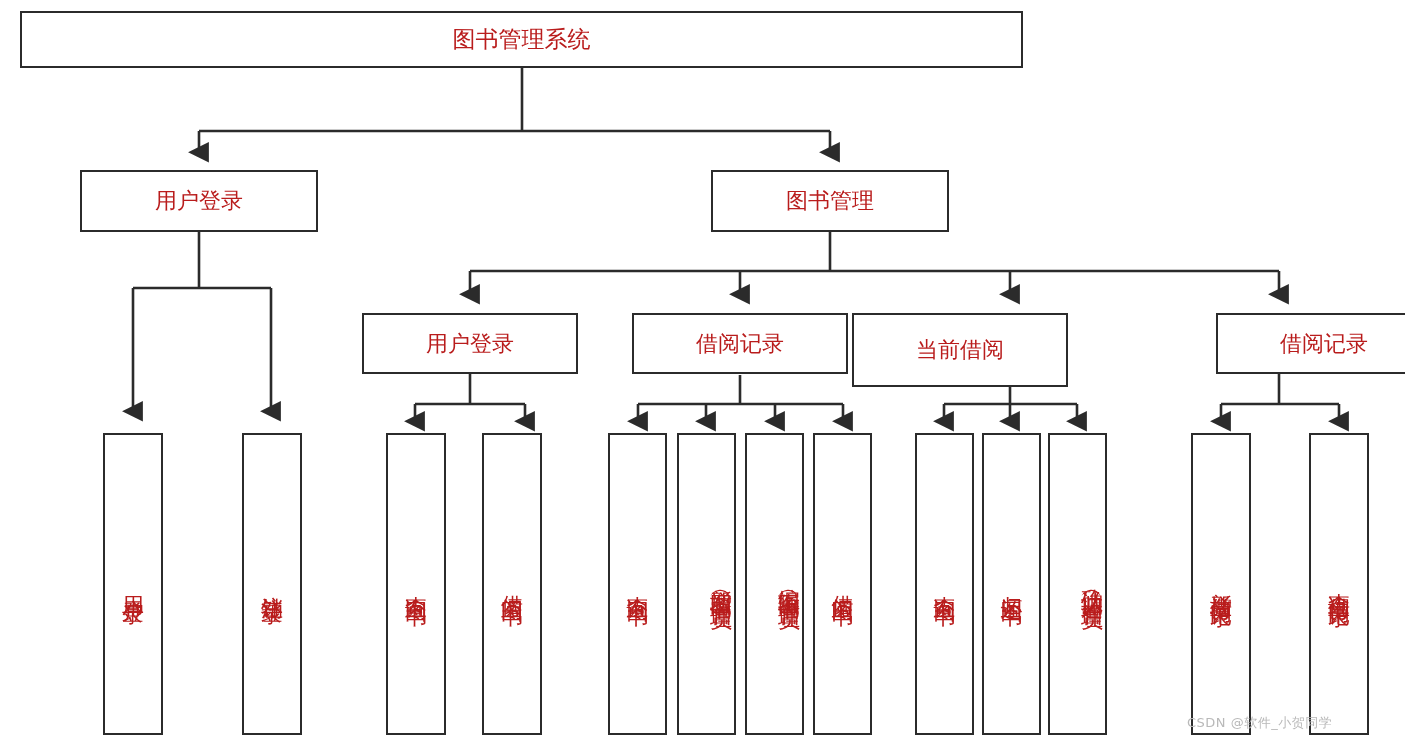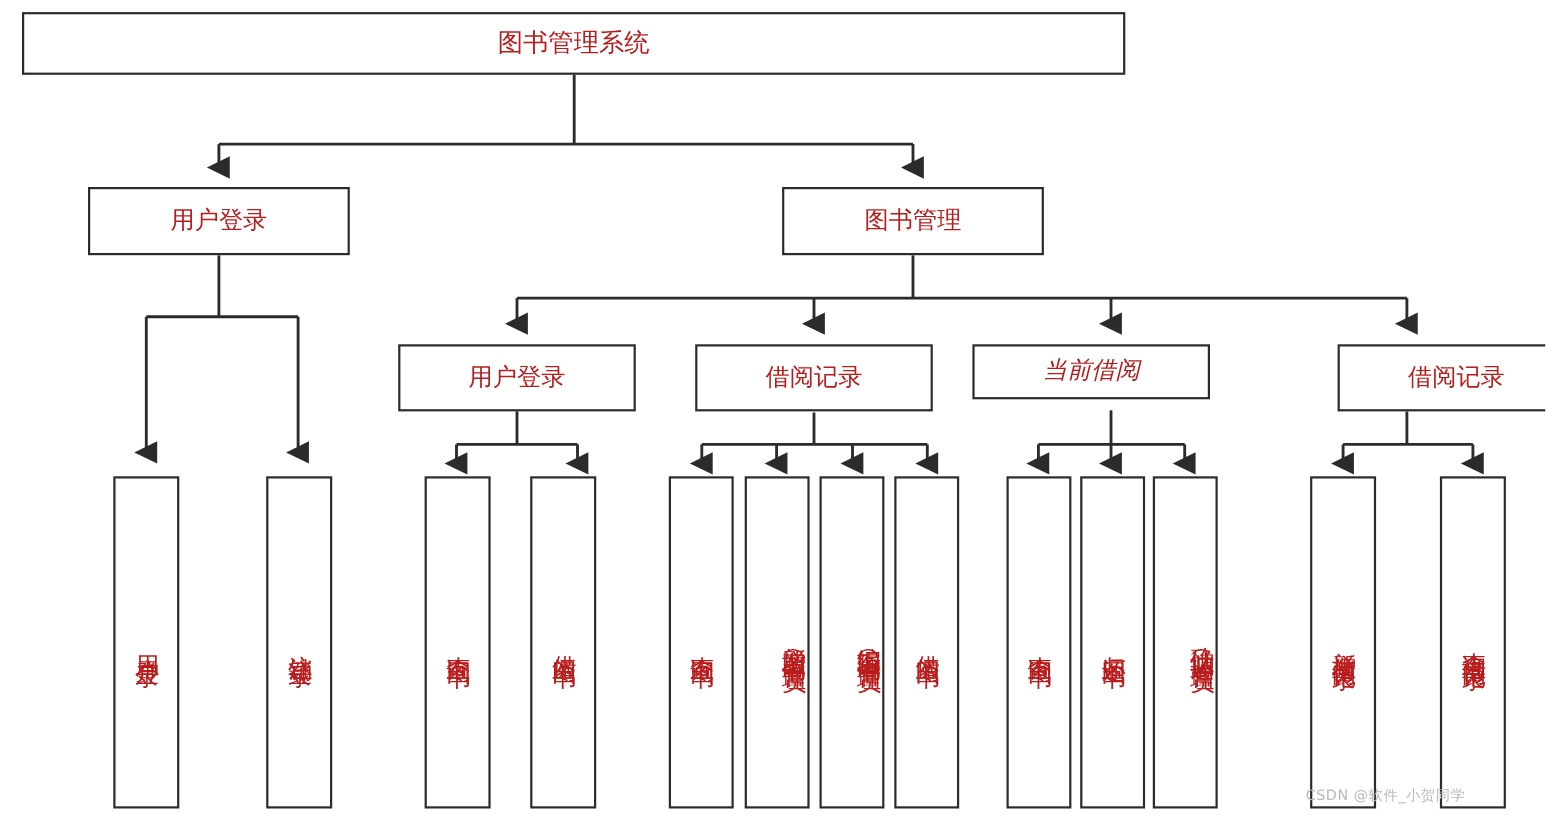--- a/index.html
+++ b/index.html
@@ -133,21 +133,21 @@
   <div class="node l2" style="left:711px; top:170px; width:238px; height:62px;">
     <span>图书管理</span>
   </div>
 
   <div class="node l3" style="left:362px; top:313px; width:216px; height:61px;">
     <span>用户登录</span>
   </div>
   <div class="node l3" style="left:632px; top:313px; width:216px; height:61px;">
     <span>借阅记录</span>
   </div>
-  <div class="node l3" style="left:884px; top:313px; width:216px; height:50px;font-style:italic;">
+  <div class="node l3" style="left:852px; top:313px; width:216px; height:74px;">
     <span>当前借阅</span>
   </div>
   <div class="node l3" style="left:1172px; top:313px; width:216px; height:61px;margin-left:44px;">
     <span>借阅记录</span>
   </div>
 
   <div class="node leaf" style="left:103px; top:433px; width:60px; height:302px;">
     <span>用户登录</span>
   </div>
   <div class="node leaf" style="left:242px; top:433px; width:60px; height:302px;">

